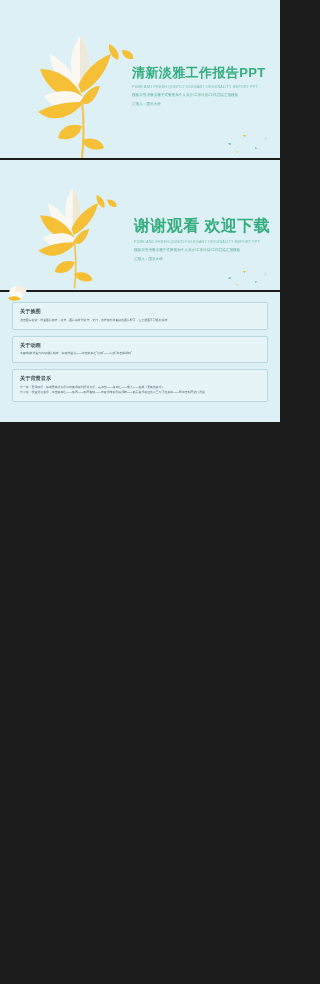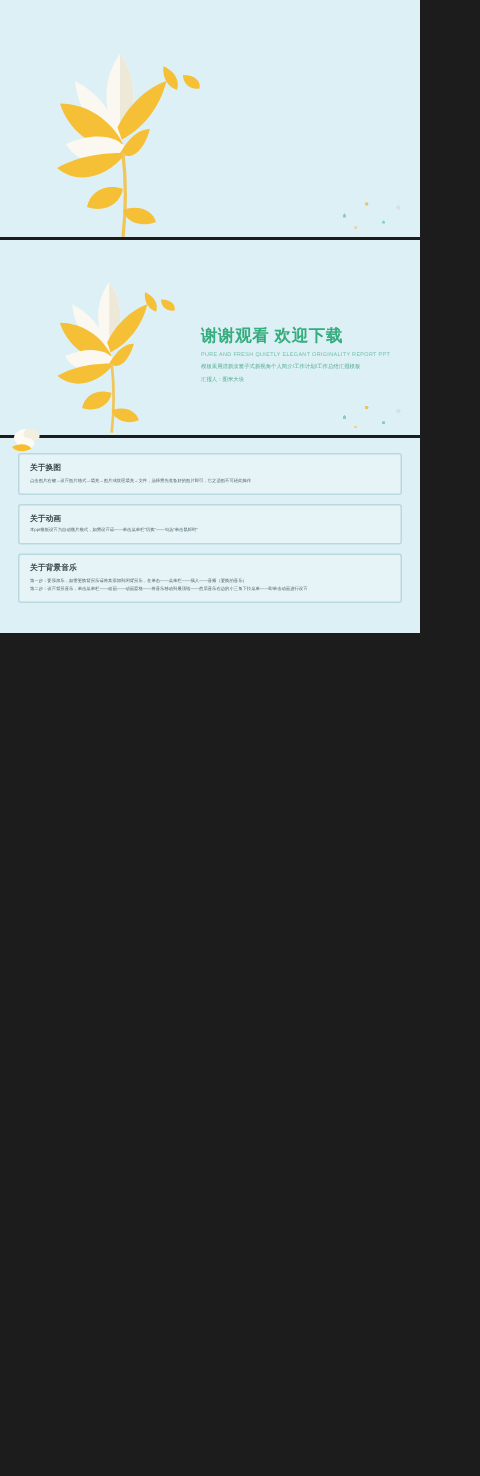--- a/index.html
+++ b/index.html
@@ -88,21 +88,21 @@
     display:flex; align-items:center; justify-content:center;
     box-shadow:0 .5px 1px #00000014;
   }
   .cat-lbl { font-size:3px; color:#3fa98c; }
   .cat-line { position:absolute; left:74px; width:52px; height:.4px; background:#b7dcd4; }
 
   
   .ending { width:280px; height:128px; }
   .ending .flower { left:16px; top:8px; width:112px; height:120px; }
   .ending .cover-text { left:134px; top:54px; }
-  .ending .t-main { font-size:11px; }
+  .ending .t-main { font-size:16px; }
 
   
   .notes { width:280px; background:#ddf0f5; padding:10px 12px 14px 12px; position:relative; }
   .note-box {
     border:.6px solid #b9d9de; border-radius:2px; background:#e6f4f7;
     padding:5px 7px 6px 7px; margin-bottom:6px; position:relative;
   }
   .note-h { font-size:5.2px; font-weight:bold; color:#3b4a4d; margin-bottom:2.5px; }
   .note-p { font-size:2.9px; color:#4f6366; line-height:1.75; }
   .note-deco {
@@ -127,20 +127,26 @@
         <path d="M30 82 C48 74 64 76 70 85 C56 98 38 96 30 82 Z" fill="#fcf9f0"></path>
         <path d="M24 98 C42 88 60 88 70 88 C58 104 38 110 24 98 Z" fill="#f7bd2c"></path>
         <path d="M86 72 C82 86 74 94 66 88 C72 78 78 72 86 72 Z" fill="#f7bd2c"></path>
         <path d="M95 30 C103 34 106 40 104 46 C98 44 94 38 95 30 Z" fill="#f7bd2c"></path>
         <path d="M108 36 C116 36 120 40 119 45 C113 46 108 42 108 36 Z" fill="#f7bd2c"></path>
         <path d="M68 88 C70 106 70 126 68 144" stroke="#f3c451" stroke-width="2.2" fill="none"></path>
         <path d="M68 112 C56 108 46 114 44 124 C56 128 66 122 68 112 Z" fill="#f7bd2c"></path>
         <path d="M68 126 C78 122 88 126 90 134 C80 138 70 134 68 126 Z" fill="#f7bd2c"></path>
       </g>
     </svg>
+    <div class="cover-text">
+      <div class="t-main">清新淡雅工作报告PPT</div>
+      <div class="t-en">PURE AND FRESH QUIETLY ELEGANT ORIGINALITY REPORT PPT</div>
+      <div class="t-desc">模板采用清新淡雅子式新视角个人简介/工作计划/工作总结汇报模板</div>
+      <div class="t-author">汇报人：图米大块</div>
+    </div>
   </div>
 
   <div class="divider"></div>
 
   <div id="grid-host">
       <div class="grid g2">
         <div class="slide">
           <div class="cat-bubble">
             <div class="cb1">目录</div>
             <div class="cb2">CONTENTS</div>

